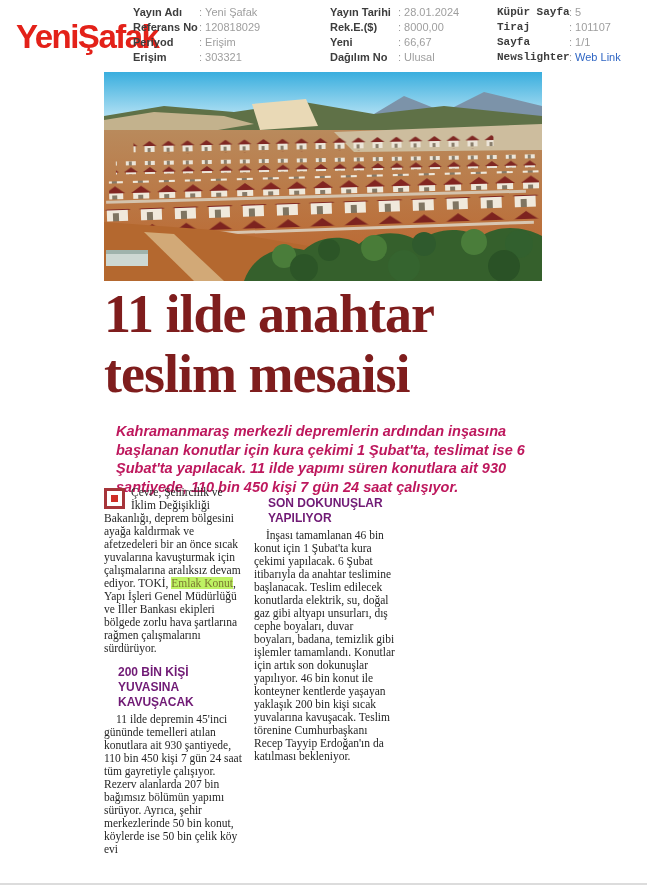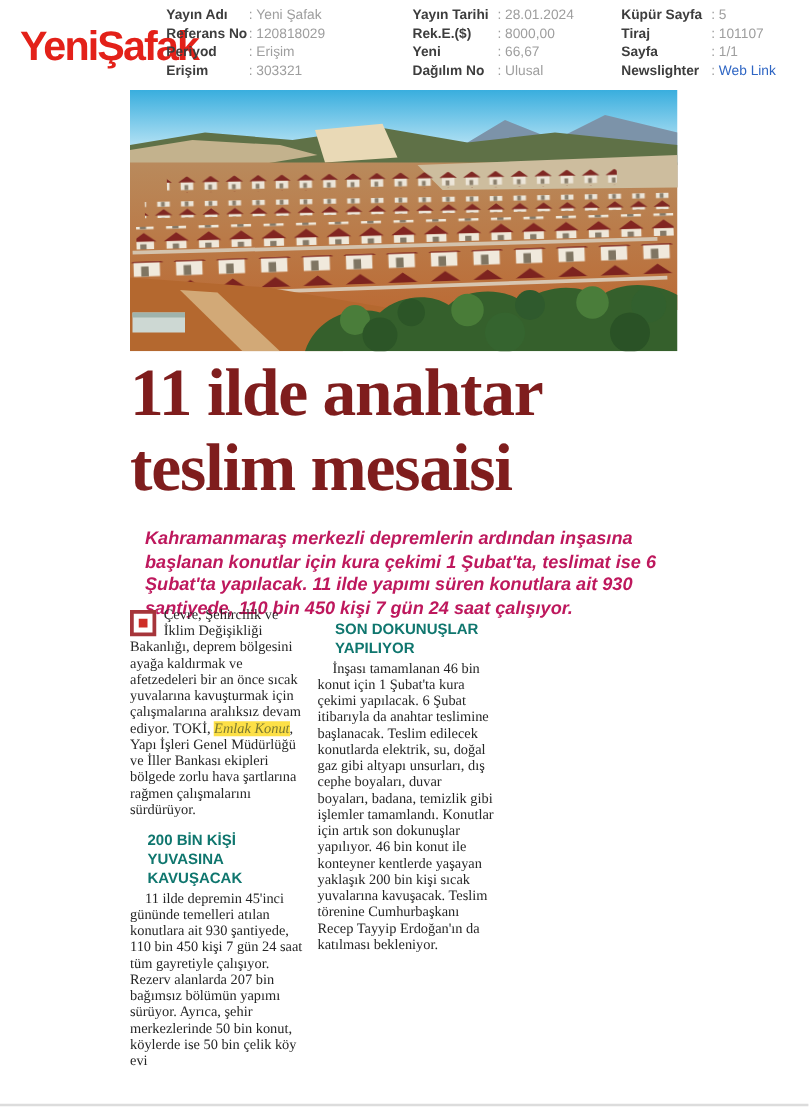--- a/index.html
+++ b/index.html
@@ -5,21 +5,21 @@
   html,body{margin:0;padding:0;background:#ffffff;}
   .page{position:relative;width:647px;height:889px;background:#ffffff;overflow:hidden;
         font-family:"Liberation Sans",sans-serif;}
 
   
   .logo{position:absolute;left:16px;top:18px;font-weight:bold;font-size:33px;
         letter-spacing:-1.5px;color:#e32119;font-family:"Liberation Sans",sans-serif;}
   .meta-group{position:absolute;top:5px;font-size:11px;line-height:15px;}
   .meta-row{display:flex;white-space:nowrap;}
   .meta-label{font-weight:bold;color:#3d3d3d;}
-  .g1 .meta-label{width:66px;} .g2 .meta-label{width:68px;} .g3 .meta-label{width:72px;}
+  .g1 .meta-label{width:66px;} .g2 .meta-label{width:68px;} .g3 .meta-label{width:72px;font-family:Liberation Mono, monospace;}
   .meta-colon{color:#9e9e9e;margin-right:3px;}
   .meta-value{color:#9e9e9e;}
   .meta-value.link{color:#2f66c4;cursor:pointer;}
   .g1{left:133px;} .g2{left:330px;} .g3{left:497px;}
 
   
   .article{position:absolute;left:104px;top:72px;width:438px;}
   .photo{position:absolute;left:0;top:0;width:438px;height:209px;display:block;}
 
   .headline{position:absolute;left:0;top:212px;width:438px;
@@ -36,24 +36,24 @@
   .col1{width:138px;margin-right:12px;}
   .col2{width:142px;}
   .col p{margin:0;}
   .indent{text-indent:12px;}
 
   .dropicon{float:left;width:15px;height:15px;border:3px solid #a6353a;background:#fff;
             margin:2px 6px 1px 0;position:relative;}
   .dropicon::after{content:"";position:absolute;left:4px;top:4px;width:7px;height:7px;
                    background:#ce2e27;}
 
-  .hl{background:#fde047;color:#7a7730;font-style:italic;}
+  .hl{background:#bef264;color:#7a7730;}
 
   .subhead{font-family:"Liberation Sans",sans-serif;font-weight:bold;font-size:12px;
-           line-height:15px;color:#0f766e;margin:10px 0 3px 14px;}
+           line-height:15px;color:#701a75;margin:10px 0 3px 14px;}
 
   .byline{margin-top:7px;font-family:"Liberation Sans",sans-serif;font-size:11.5px;
           line-height:14px;color:#121212;}
   .byline .tri{color:#a81e24;font-size:9px;margin-right:4px;}
   .byline .name{font-weight:bold;letter-spacing:-0.2px;}
   .byline .loc{color:#9a9a9a;font-weight:normal;}
 
   .bottom-rule{position:absolute;left:0;top:883px;width:647px;height:2px;background:#dcdcdc;}
 </style>
 </head>

